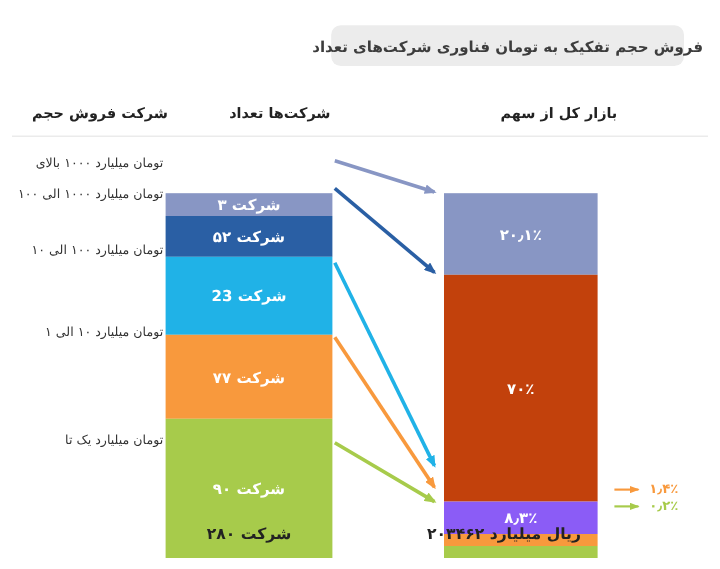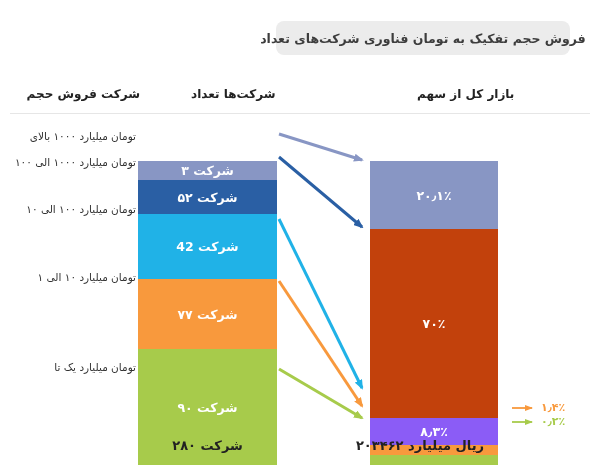--- a/index.html
+++ b/index.html
@@ -49,21 +49,21 @@
     </div>
 
   <div id="left-bar" class="bar" style="left: 138px; width: 139px;">
       <div class="seg" style="height: 19px; background: rgb(136, 150, 196);">
         <span class="seg-label fa-ltr"><span class="w">۳</span> <span class="w">شرکت</span></span>
       </div>
       <div class="seg" style="height: 34px; background: rgb(42, 95, 164);">
         <span class="seg-label fa-ltr"><span class="w">۵۲</span> <span class="w">شرکت</span></span>
       </div>
       <div class="seg" style="height: 65px; background: rgb(32, 178, 231);">
-        <span class="seg-label fa-ltr"><span class="w">42</span> <span class="w">شرکت</span></span>
+        <span class="seg-label fa-ltr"><span class="w">23</span> <span class="w">شرکت</span></span>
       </div>
       <div class="seg" style="height: 70px; background: rgb(248, 153, 61);">
         <span class="seg-label fa-ltr"><span class="w">۷۷</span> <span class="w">شرکت</span></span>
       </div>
       <div class="seg" style="height: 116px; background: rgb(167, 203, 75);">
         <span class="seg-label fa-ltr"><span class="w">۹۰</span> <span class="w">شرکت</span></span>
       </div>
     </div>
   <div id="right-bar" class="bar" style="left: 370px; width: 128px;">
       <div class="seg" style="height: 68px; background: rgb(136, 150, 196);">

